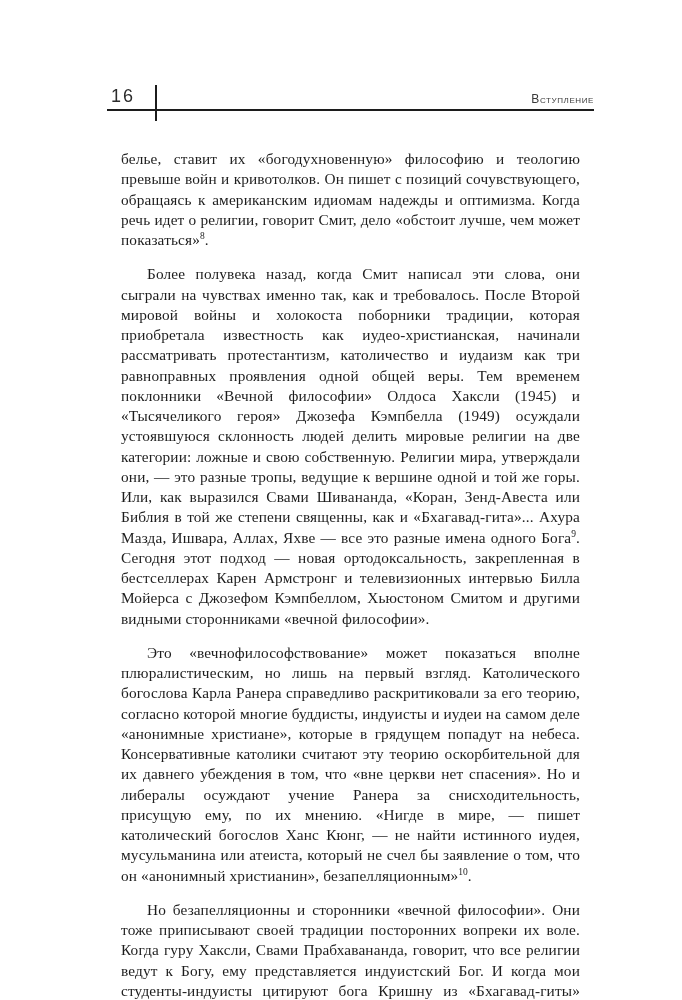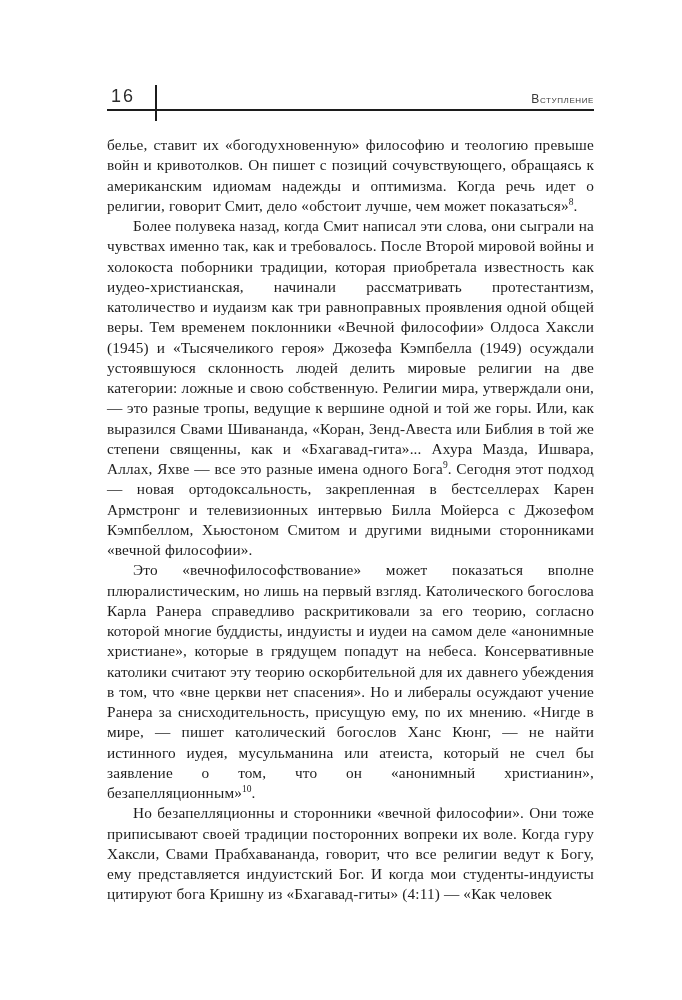--- a/index.html
+++ b/index.html
@@ -65,21 +65,21 @@
     top: 135px;
     width: 487px;
     font-family: "Liberation Serif", "DejaVu Serif", serif;
     font-size: 15.3px;
     line-height: 20.25px;
     letter-spacing: 0.15px;
     color: #1d1d1d;
     text-align: justify;
   }
   .body-text p.para {
-    margin: 0;
+    margin: 14px;
     padding: 0;
   }
   .body-text p.para.indent {
     text-indent: 26px;
   }
   .body-text sup {
     font-size: 9.5px;
     line-height: 0;
     vertical-align: super;
     letter-spacing: 0;

